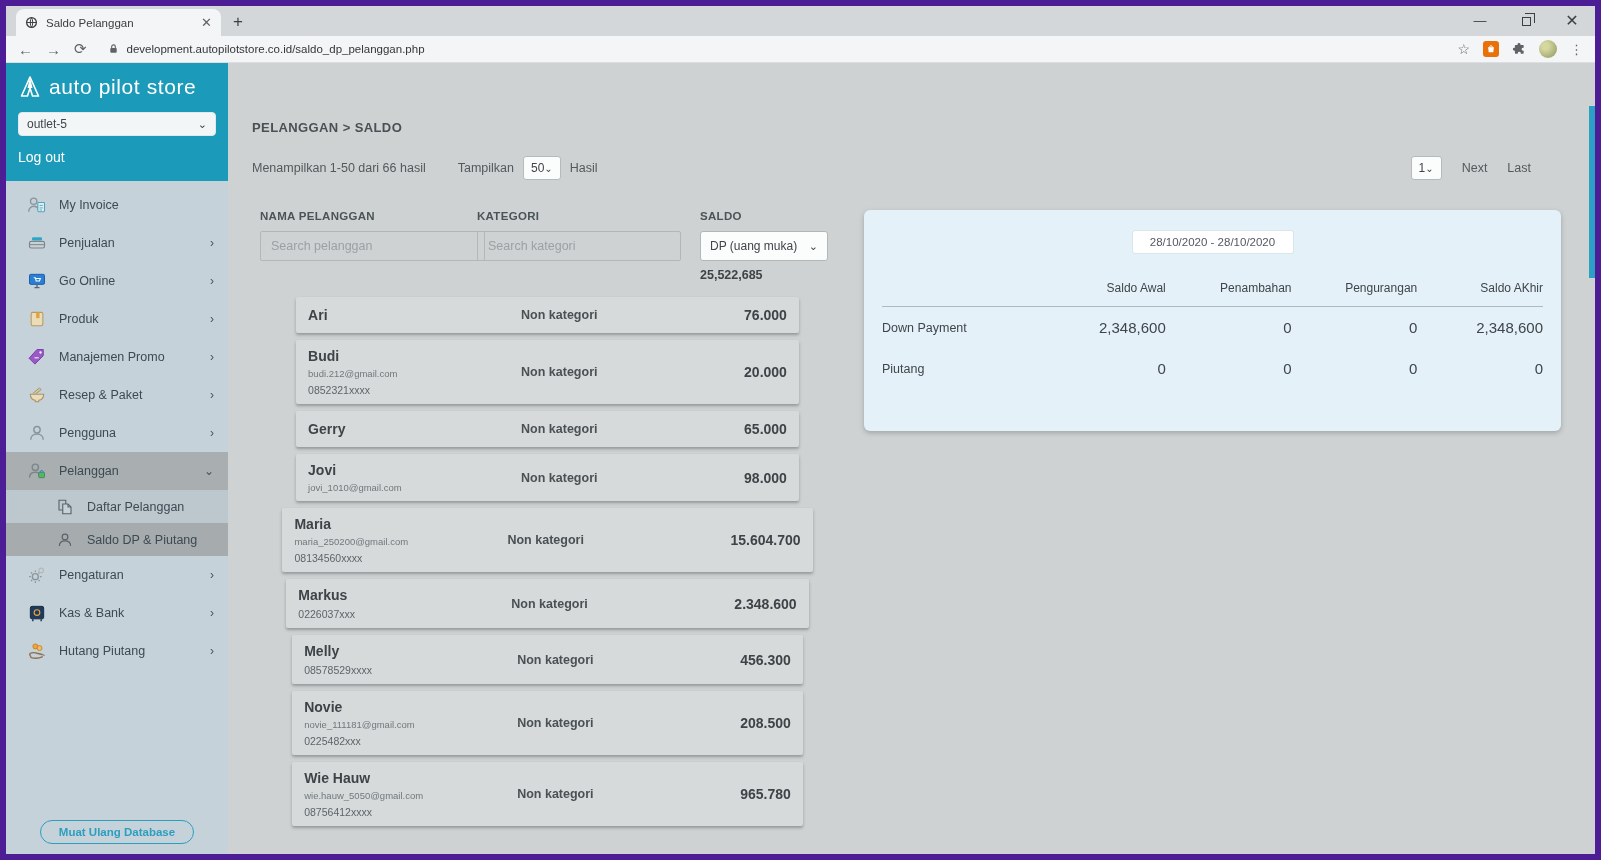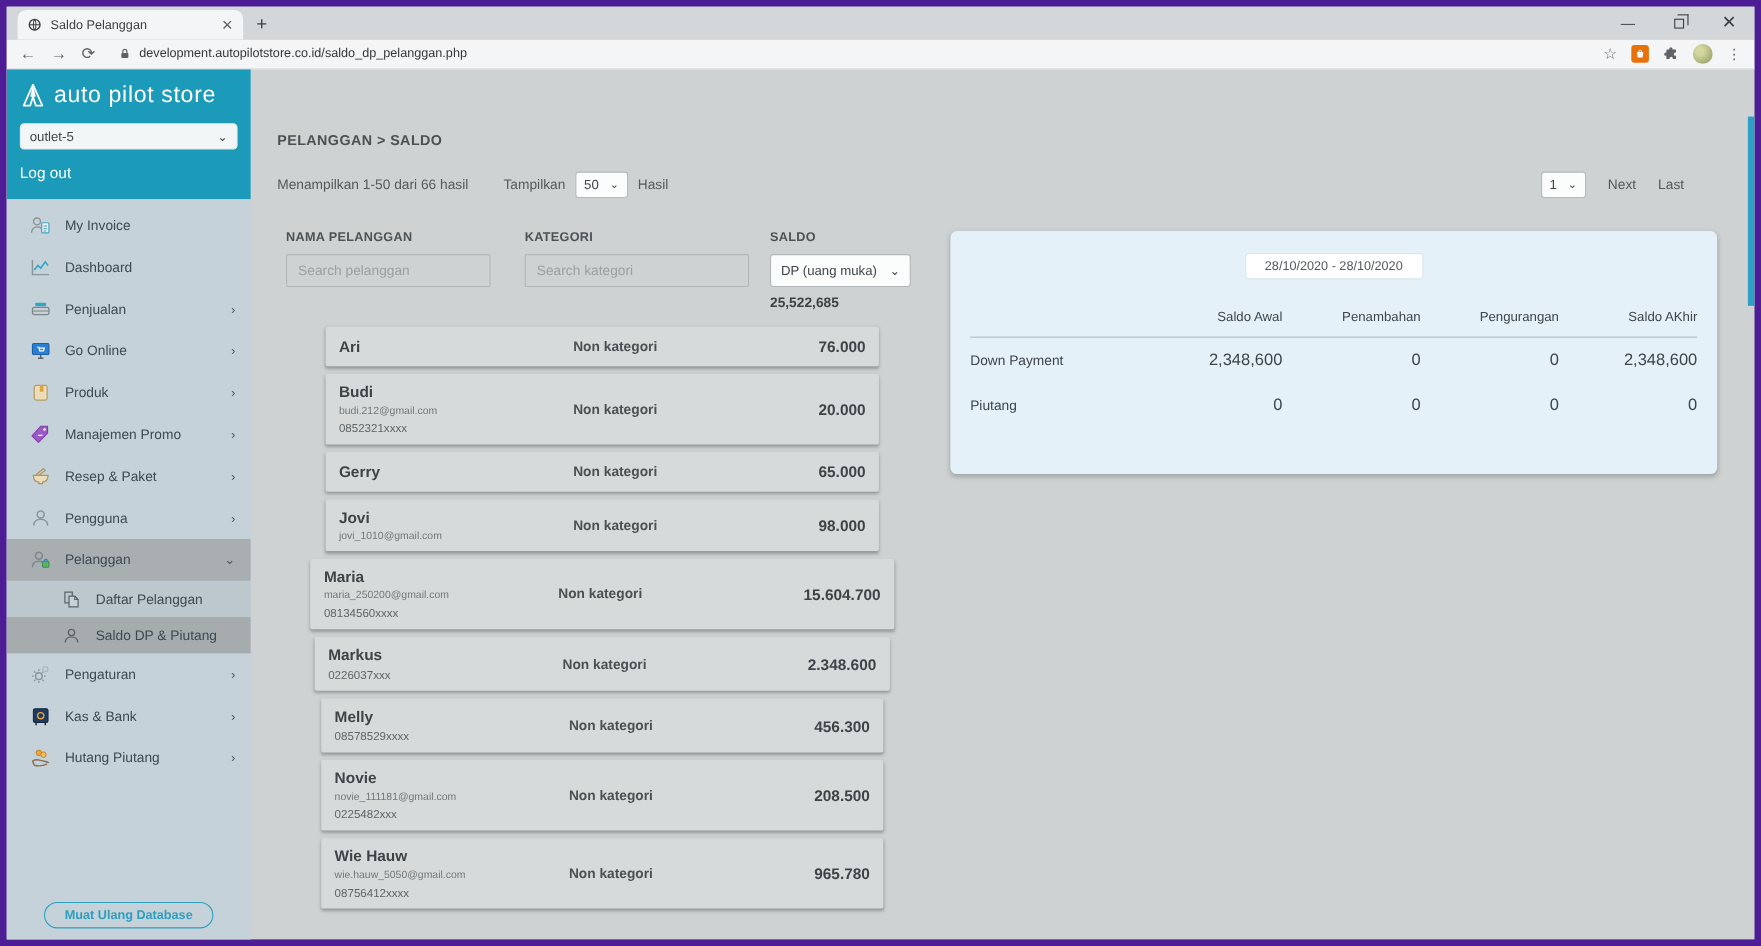--- a/index.html
+++ b/index.html
@@ -58,33 +58,33 @@
   .reload-btn { margin:12px auto 20px; display:block; background:transparent; border:1.5px solid #2b9fc0;
        color:#2b9fc0; border-radius:14px; padding:5px 18px; font-size:11.5px; font-weight:bold;
        font-family:"Liberation Sans",sans-serif; }
 
   
   .content { flex:1; position:relative; overflow:hidden; }
   .breadcrumb { margin:57px 0 0 24px; font-size:13px; font-weight:bold; color:#4a5053; letter-spacing:0.4px; }
   .controls { margin:21px 64px 0 24px; display:flex; align-items:center; font-size:12.5px; color:#54595c; }
   .results-text { margin-right:32px; }
   .fake-select { height:24px; background:#fbfcfc; border:1px solid #b5babc; border-radius:3px;
-       display:inline-flex; align-items:center; padding:0 7px; gap:10px; font-size:12px; color:#3f4549; }
+       display:inline-flex; align-items:center; padding:0 7px; font-size:12px; color:#3f4549; }
   .fake-select .chev { font-size:10px; color:#3f4549; }
   .tampilkan-wrap { display:flex; align-items:center; gap:9px; }
   .pagination { margin-left:auto; display:flex; align-items:center; gap:20px; }
 
   .body-row { display:flex; margin:30px 0 0 24px; gap:21px; align-items:flex-start; }
 
   
   .list { width:591px; flex-shrink:0; }
   .list-head { display:flex; padding-left:8px; }
   .lh-col1 { width:217px; } .lh-col2 { width:223px; } .lh-col3 { flex:1; }
   .lh-label { font-size:11.5px; font-weight:bold; color:#4c5356; letter-spacing:0.3px; }
-  .search-input { margin-top:9px; height:30px; width:186px; background:transparent; border:1px solid #b2b7b9;
+  .search-input { margin-top:9px; height:30px; width:225px; background:transparent; border:1px solid #b2b7b9;
        border-radius:2px; padding:0 10px; font-size:12.5px; color:#3f4549; font-family:"Liberation Sans",sans-serif; }
   .search-input::placeholder { color:#9aa1a4; }
   .saldo-select { margin-top:9px; width:128px; height:30px; background:#fbfcfc; border:1px solid #b2b7b9;
        border-radius:3px; display:flex; align-items:center; padding:0 9px; font-size:12px; color:#3f4549; }
   .saldo-select .chev { margin-left:auto; font-size:11px; }
   .saldo-total { margin-top:7px; font-size:12.5px; font-weight:bold; color:#3f4345; }
 
   .rows { margin-top:15px; display:flex; flex-direction:column; gap:7px;align-items:center; }
   .row-card { background:#d7dadb; border-radius:2px; box-shadow:0 2px 3px rgba(92,98,100,0.5);
        display:flex; align-items:center; padding:8px 12px; min-height:36px; }
@@ -195,29 +195,20 @@
                 <path d="M2 20c0-4 3-6.5 6-6.5s5 1.5 6 4" fill="none" stroke="#8a949a" stroke-width="1.6"></path>
                 <rect x="13" y="9" width="8" height="11" rx="1" fill="#e8eef0" stroke="#4aa7c4" stroke-width="1.3"></rect>
                 <path d="M15 12.5h4M15 15.5h4M15 18h3" stroke="#4aa7c4" stroke-width="1.1"></path>
               </svg>
             </div>
             <div class="mi-label">My Invoice</div>
           </div>
           <div class="menu-item">
             <div class="mi-icon">
               <svg width="20" height="20" viewBox="0 0 24 24">
-                <path d="M3 4v16h18" fill="none" stroke="#8a949a" stroke-width="1.6"></path>
-                <path d="M5 15l4-5 3 3 5-7 3 4" fill="none" stroke="#2fa6c6" stroke-width="1.8"></path>
-              </svg>
-            </div>
-            <div class="mi-label">Dashboard</div>
-          </div>
-          <div class="menu-item">
-            <div class="mi-icon">
-              <svg width="20" height="20" viewBox="0 0 24 24">
                 <rect x="6" y="5" width="12" height="4" rx="1.5" fill="#2fa6c6"></rect>
                 <rect x="3" y="10" width="18" height="8" rx="2" fill="#c9d1d4" stroke="#7c868c" stroke-width="1.4"></rect>
                 <path d="M3 14h18" stroke="#7c868c" stroke-width="1.2"></path>
               </svg>
             </div>
             <div class="mi-label">Penjualan</div>
             <div class="mi-chev">›</div>
           </div>
           <div class="menu-item">
             <div class="mi-icon">

